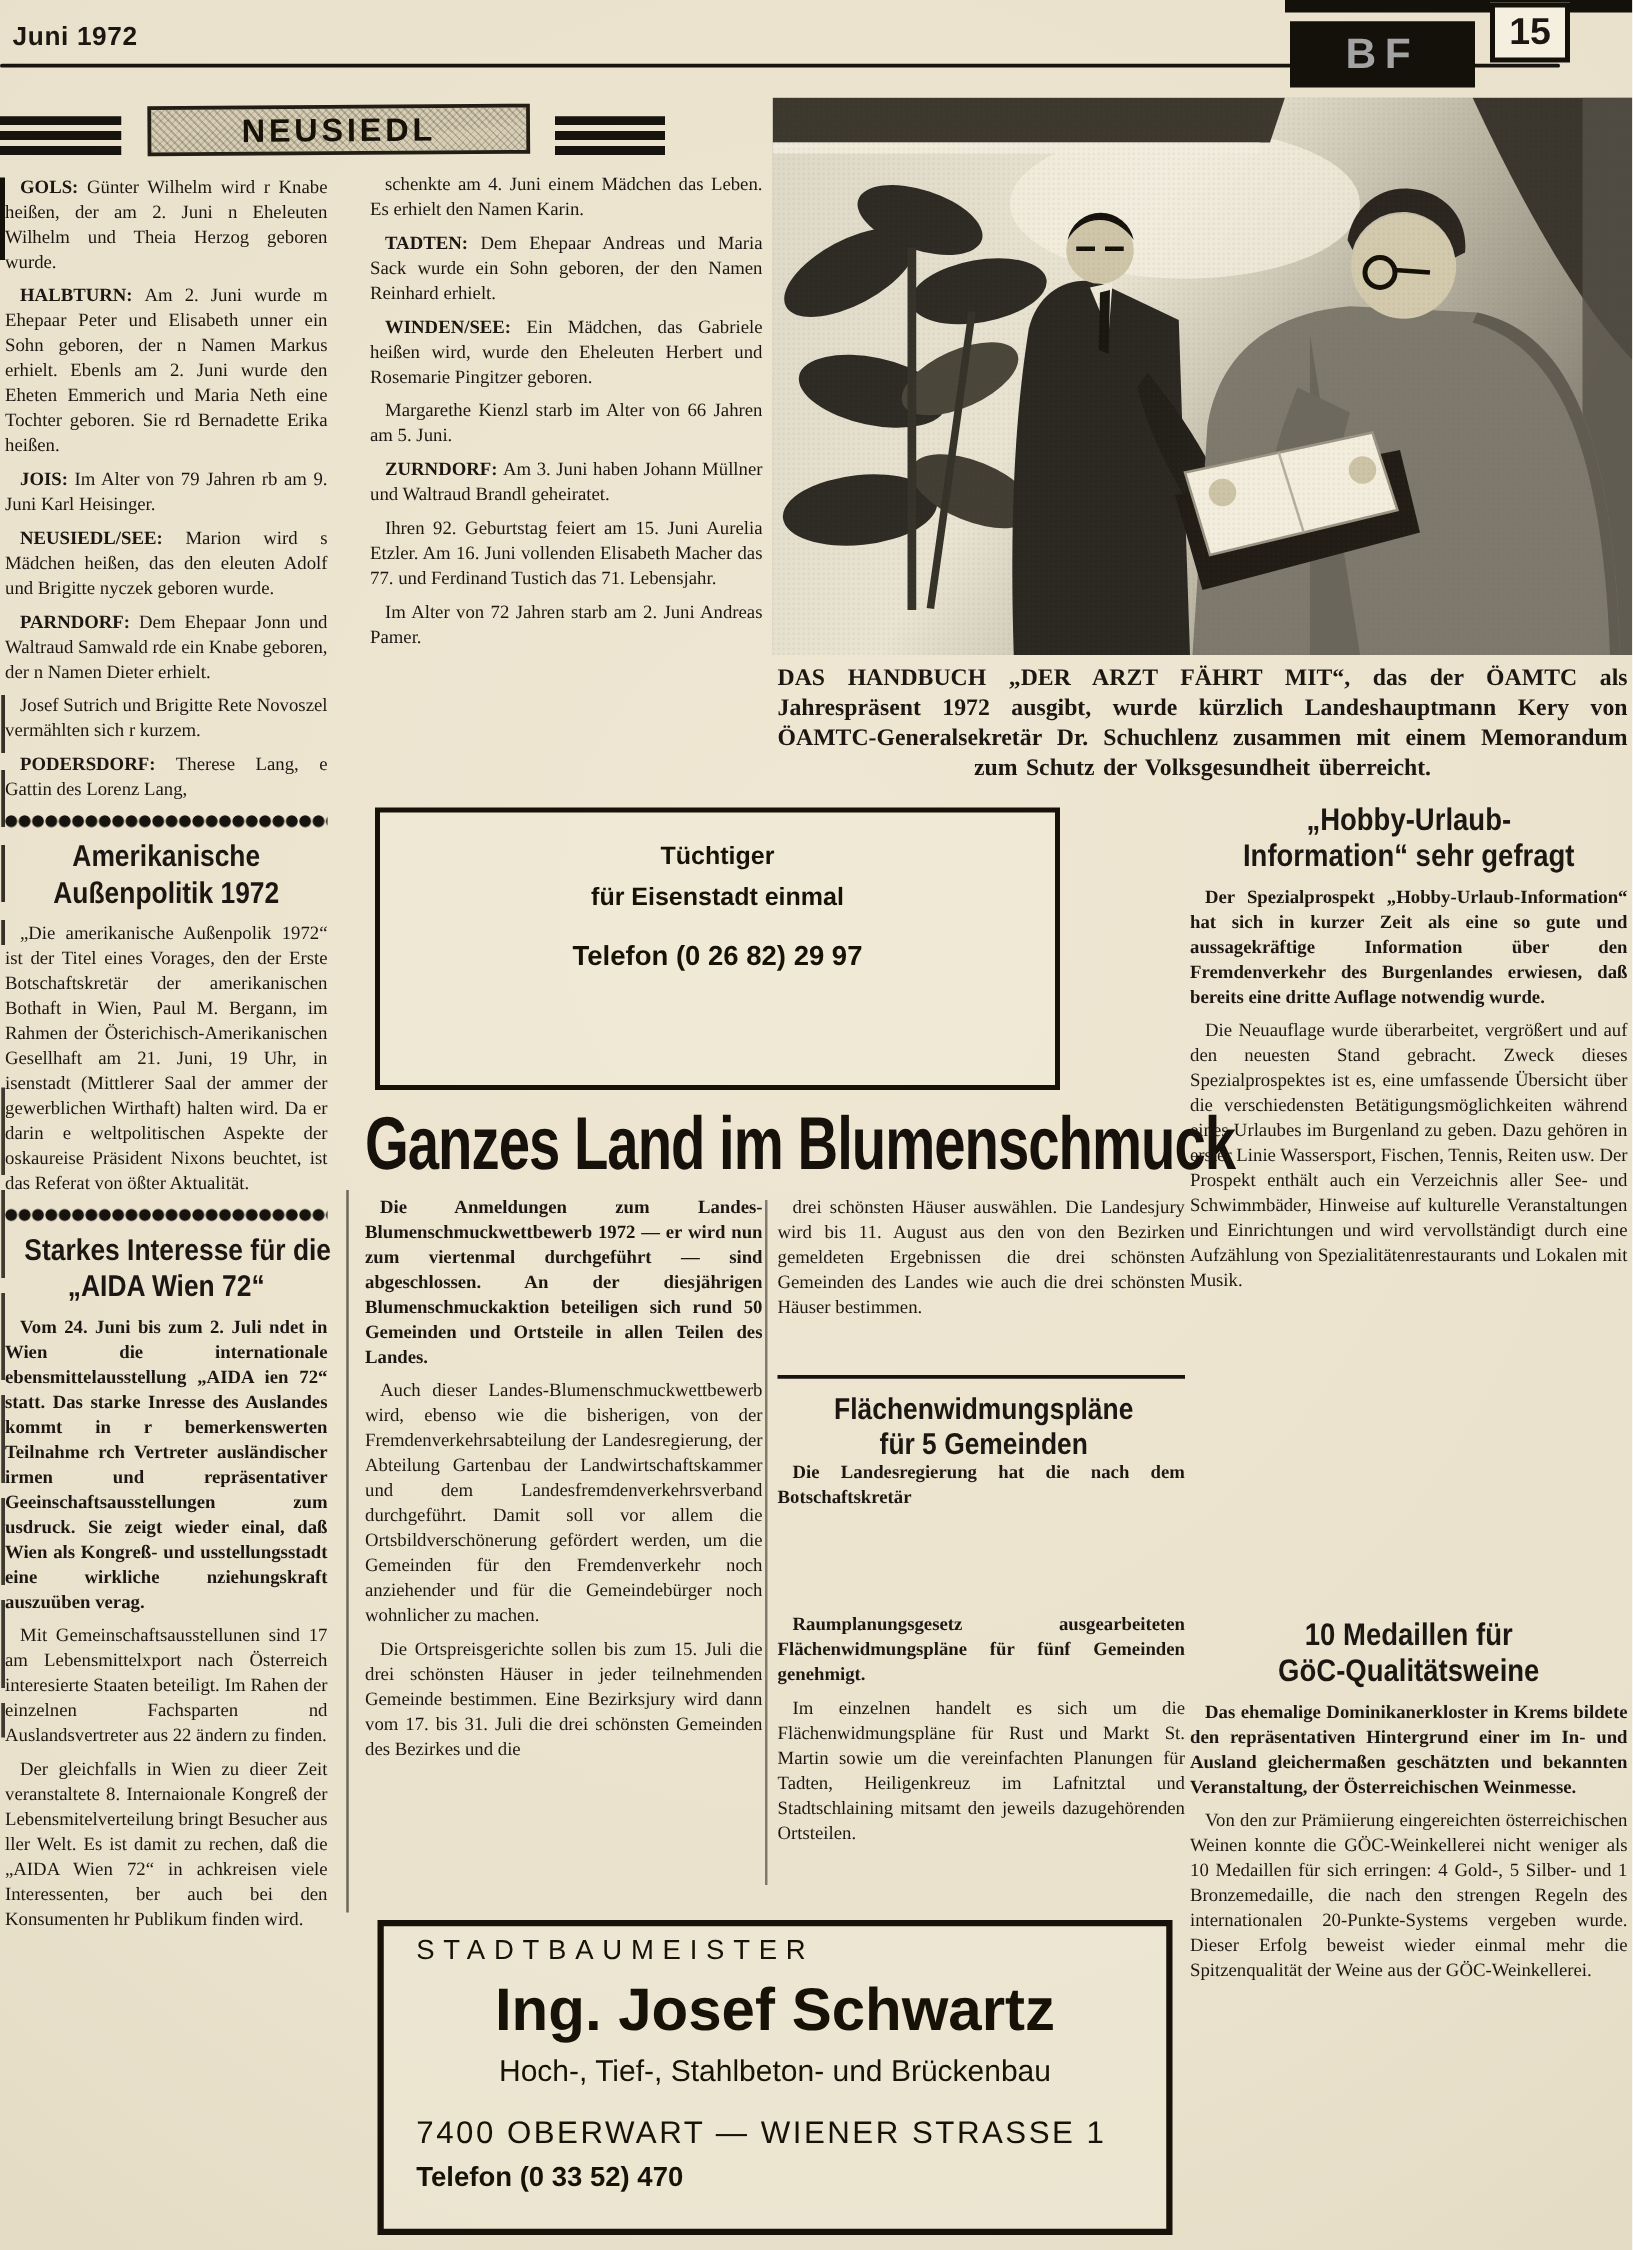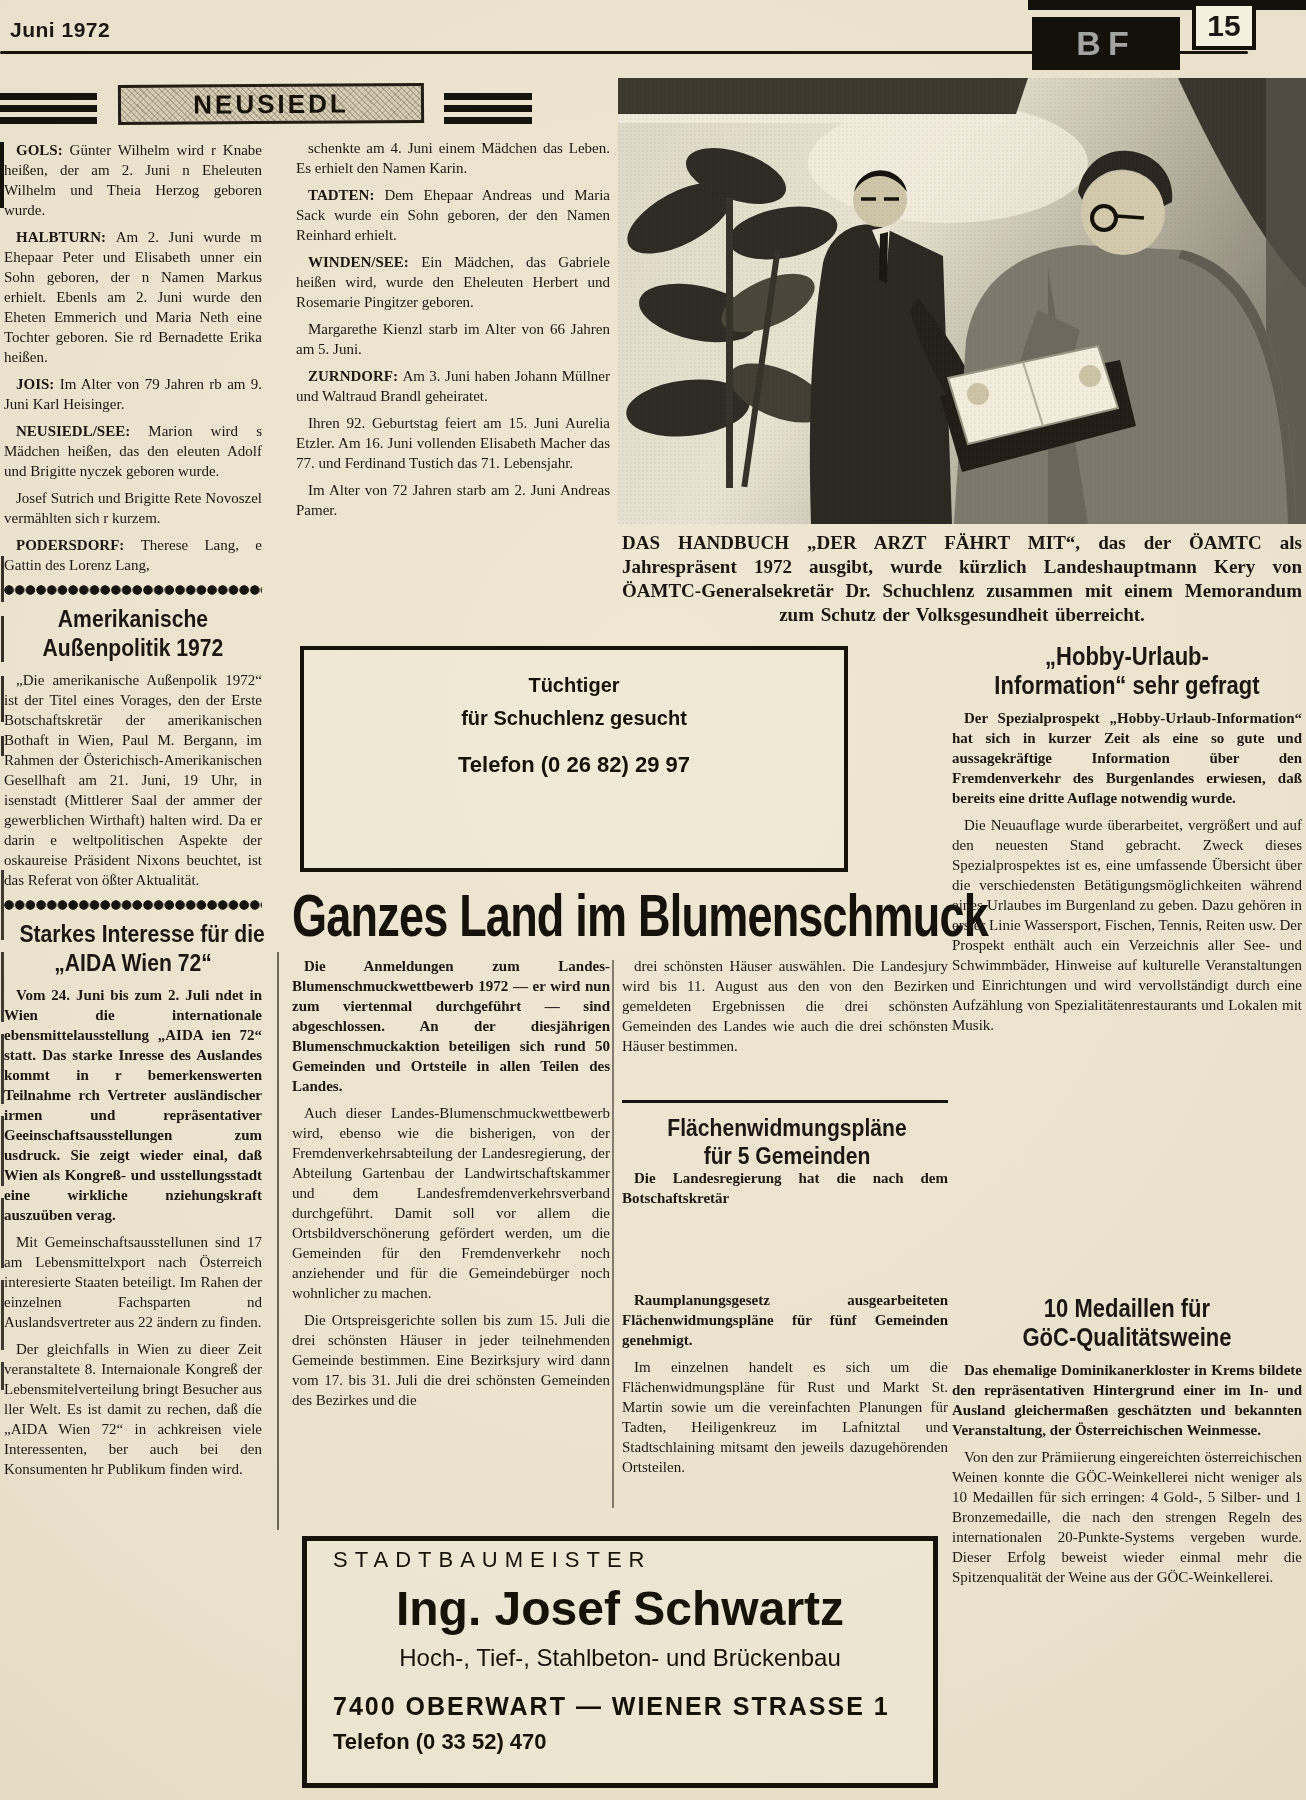--- a/index.html
+++ b/index.html
@@ -58,21 +58,21 @@
   .ad-uhr .l3{margin-top:10px; font-size:20px; font-weight:bold;}
   .ad-uhr .l4{margin-top:22px; font-size:22px; font-weight:bold;}
   .ad-kov{left:628px; top:1214px; width:614px; height:60px; display:flex; align-items:center; padding:0 0 0 24px;}
   .ad-kov .name{font-size:38px; font-weight:bold; letter-spacing:5px; margin-right:26px;}
   .ad-kov .k1{font-size:18px; line-height:22px;}
   .ad-kov .k2{font-size:19px; line-height:23px; font-weight:bold;}
   .ad-sch{left:302px; top:1536px; width:636px; height:252px; padding:6px 26px; border-width:5px;}
   .ad-sch .s1{font-size:22px; letter-spacing:7px;}
   .ad-sch .s2{font-size:48px; font-weight:bold; text-align:center; margin-top:8px;}
   .ad-sch .s3{font-size:24px; text-align:center; margin-top:8px;}
-  .ad-sch .s4{font-size:25px; font-weight:bold; letter-spacing:2px; margin-top:20px;}
+  .ad-sch .s4{font-size:25px; font-weight:normal; letter-spacing:2px; margin-top:20px;}
   .ad-sch .s5{font-size:22px; font-weight:bold; margin-top:8px;}
   
   .blumen-h{left:292px; top:882px; width:658px; font-family:"Liberation Sans","DejaVu Sans",sans-serif;
             font-weight:bold; font-size:57px; white-space:nowrap; letter-spacing:-1px; color:#16110b;
             transform:scale(.79,1.05); transform-origin:left center;}
   .colA{left:292px; top:956px; width:318px;}
   .colB{left:622px; top:956px; width:326px;}
   .midrule{left:622px; top:1100px; width:326px; height:3px; background:#17130e;}
   .flaechen-h{left:624px; top:1108px; width:326px; font-size:24px; line-height:28px;}
   .flaechen-lead{left:622px; top:1168px; width:326px;}
@@ -171,20 +171,21 @@
   <div class="abs vrule2"></div>
   <div class="abs edge1"></div>
   <div class="abs edge2"></div>
   <div class="abs edge3"></div>
 
   <div class="abs col col1">
     <p><b class="lead">GOLS:</b><span>Günter Wilhelm wird r Knabe heißen, der am 2. Juni n Eheleuten Wilhelm und Theia Herzog geboren wurde.</span></p>
     <p><b class="lead">HALBTURN:</b><span>Am 2. Juni wurde m Ehepaar Peter und Elisabeth unner ein Sohn geboren, der n Namen Markus erhielt. Ebenls am 2. Juni wurde den Eheten Emmerich und Maria Neth eine Tochter geboren. Sie rd Bernadette Erika heißen.</span></p>
     <p><b class="lead">JOIS:</b><span>Im Alter von 79 Jahren rb am 9. Juni Karl Heisinger.</span></p>
     <p><b class="lead">NEUSIEDL/SEE:</b><span>Marion wird s Mädchen heißen, das den eleuten Adolf und Brigitte nyczek geboren wurde.</span></p>
+    <p><b class="lead">PARNDORF:</b><span>Dem Ehepaar Jonn und Waltraud Samwald rde ein Knabe geboren, der n Namen Dieter erhielt.</span></p>
     <p><b class="lead"></b><span>Josef Sutrich und Brigitte Rete Novoszel vermählten sich r kurzem.</span></p>
     <p><b class="lead">PODERSDORF:</b><span>Therese Lang, e Gattin des Lorenz Lang,</span></p>
     <div class="dots"></div>
     <div class="h-sans">
       <span class="h-line">Amerikanische</span>
       <span class="h-line">Außenpolitik 1972</span>
     </div>
     <p>„Die amerikanische Außenpolik 1972“ ist der Titel eines Vorages, den der Erste Botschaftskretär der amerikanischen Bothaft in Wien, Paul M. Bergann, im Rahmen der Österichisch-Amerikanischen Gesellhaft am 21. Juni, 19 Uhr, in isenstadt (Mittlerer Saal der ammer der gewerblichen Wirthaft) halten wird. Da er darin e weltpolitischen Aspekte der oskaureise Präsident Nixons beuchtet, ist das Referat von ößter Aktualität.</p>
     <div class="dots"></div>
     <div class="h-sans">
@@ -201,21 +202,21 @@
     <p><b class="lead">TADTEN:</b><span>Dem Ehepaar Andreas und Maria Sack wurde ein Sohn geboren, der den Namen Reinhard erhielt.</span></p>
     <p><b class="lead">WINDEN/SEE:</b><span>Ein Mädchen, das Gabriele heißen wird, wurde den Eheleuten Herbert und Rosemarie Pingitzer geboren.</span></p>
     <p><b class="lead"></b><span>Margarethe Kienzl starb im Alter von 66 Jahren am 5. Juni.</span></p>
     <p><b class="lead">ZURNDORF:</b><span>Am 3. Juni haben Johann Müllner und Waltraud Brandl geheiratet.</span></p>
     <p><b class="lead"></b><span>Ihren 92. Geburtstag feiert am 15. Juni Aurelia Etzler. Am 16. Juni vollenden Elisabeth Macher das 77. und Ferdinand Tustich das 71. Lebensjahr.</span></p>
     <p><b class="lead"></b><span>Im Alter von 72 Jahren starb am 2. Juni Andreas Pamer.</span></p>
   </div>
 
   <div class="abs adbox ad-uhr">
     <div class="l1">Tüchtiger</div>
-    <div class="l3">für Schuchlenz gesucht</div>
+    <div class="l3">für Eisenstadt einmal</div>
     <div class="l4">Telefon (0 26 82) 29 97</div>
   </div>
 
   <div class="abs blumen-h">Ganzes Land im Blumenschmuck</div>
   <div class="abs col colA">
     <p class="boldpar">Die Anmeldungen zum Landes-Blumenschmuckwettbewerb 1972 — er wird nun zum viertenmal durchgeführt — sind abgeschlossen. An der diesjährigen Blumenschmuckaktion beteiligen sich rund 50 Gemeinden und Ortsteile in allen Teilen des Landes.</p>
     <p>Auch dieser Landes-Blumenschmuckwettbewerb wird, ebenso wie die bisherigen, von der Fremdenverkehrsabteilung der Landesregierung, der Abteilung Gartenbau der Landwirtschaftskammer und dem Landesfremdenverkehrsverband durchgeführt. Damit soll vor allem die Ortsbildverschönerung gefördert werden, um die Gemeinden für den Fremdenverkehr noch anziehender und für die Gemeindebürger noch wohnlicher zu machen.</p>
     <p>Die Ortspreisgerichte sollen bis zum 15. Juli die drei schönsten Häuser in jeder teilnehmenden Gemeinde bestimmen. Eine Bezirksjury wird dann vom 17. bis 31. Juli die drei schönsten Gemeinden des Bezirkes und die</p>
   </div>
   <div class="abs col colB">

